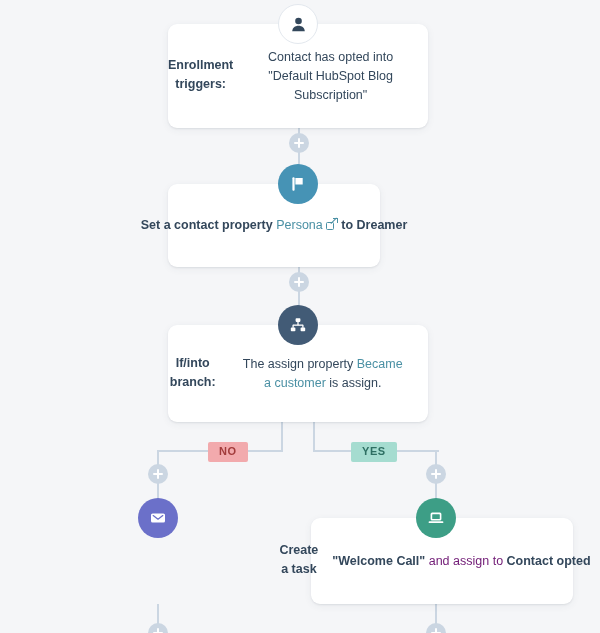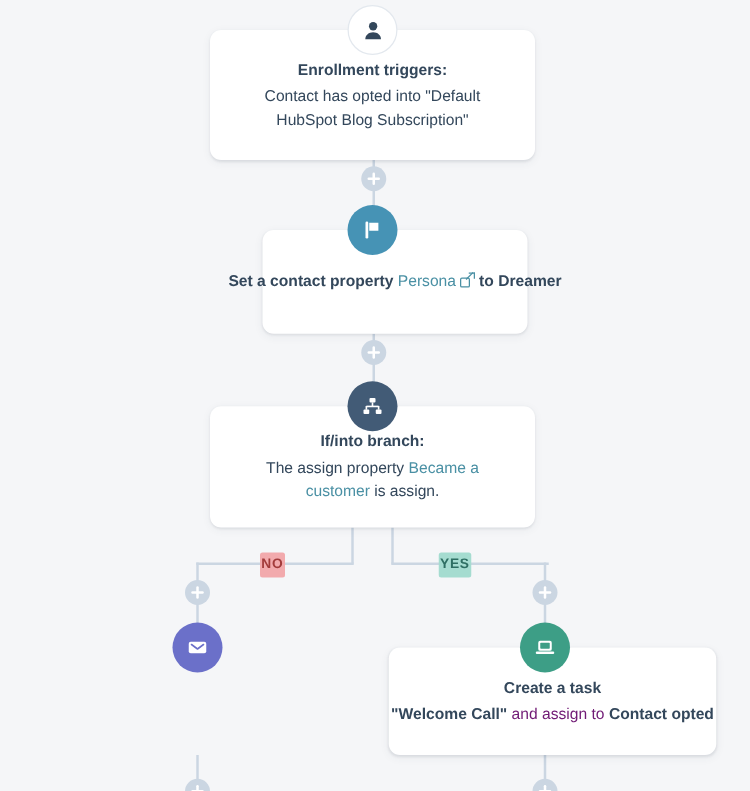--- a/index.html
+++ b/index.html
@@ -60,21 +60,21 @@
 
   
   .card {
     position: absolute;
     background: #ffffff;
     border-radius: 9px;
     box-shadow: 0 1px 2px rgba(45,62,80,0.10), 0 2px 8px rgba(45,62,80,0.06);
     z-index: 2;
     box-sizing: border-box;
     display: flex;
-    flex-direction: column;
+    flex-direction: row;
     align-items: center;
     justify-content: center;
     text-align: center;
     color: #33475b;
   }
 
   .card .title {
     font-weight: bold;
     font-size: 12.5px;
     color: #33475b;
@@ -162,21 +162,21 @@
   .icon-email  { background: #6b70c9; }
   .icon-task   { background: #3d9e86; }
 
   
   .branch-label {
     position: absolute;
     z-index: 5;
     font-size: 11px;
     font-weight: bold;
     letter-spacing: 0.6px;
-    padding: 3px 1px 4px;
+    padding: 3px 11px 4px;
     border-radius: 2px;
     box-sizing: border-box;
     line-height: 13px;
   }
   .branch-no  { background: #f2aaad; color: #a23b3b; }
   .branch-yes { background: #a5dcd0; color: #2e6f63; }
 </style>
 </head>
 <body>
 
@@ -209,21 +209,21 @@
     <div class="title">Enrollment triggers:</div>
     <div class="body">Contact has opted into "Default HubSpot Blog Subscription"</div>
   </div>
   <div class="step-icon icon-enroll" style="left:278px; top:4px;">
     <svg width="19" height="19" viewBox="0 0 20 20" aria-hidden="true">
       <circle cx="10" cy="6.3" r="3.5" fill="#33475b"></circle>
       <path d="M3.4 17.2c0-3.6 3-5.9 6.6-5.9s6.6 2.3 6.6 5.9z" fill="#33475b"></path>
     </svg>
   </div>
 
-  <div class="card" style="left:168px; top:184px; width:212px; height:83px;margin-left:42px;">
+  <div class="card" style="left:168px; top:184px; width:212px; height:83px;">
     <div class="body one-line">
       <span class="bold">Set a contact property</span><span>&nbsp;</span><span class="link">Persona</span><span class="ext"><span class="box"></span><span class="arrow"></span></span><span>&nbsp;</span><span class="bold">to Dreamer</span>
     </div>
   </div>
   <div class="step-icon icon-flag" style="left:278px; top:164px;">
     <svg width="20" height="20" viewBox="0 0 20 20" aria-hidden="true">
       <rect x="4.4" y="3.2" width="2.2" height="13.6" rx="1" fill="#ffffff"></rect>
       <path d="M7.4 4.1h7.3l-.02 6.5H7.4z" fill="#ffffff"></path>
     </svg>
   </div>

